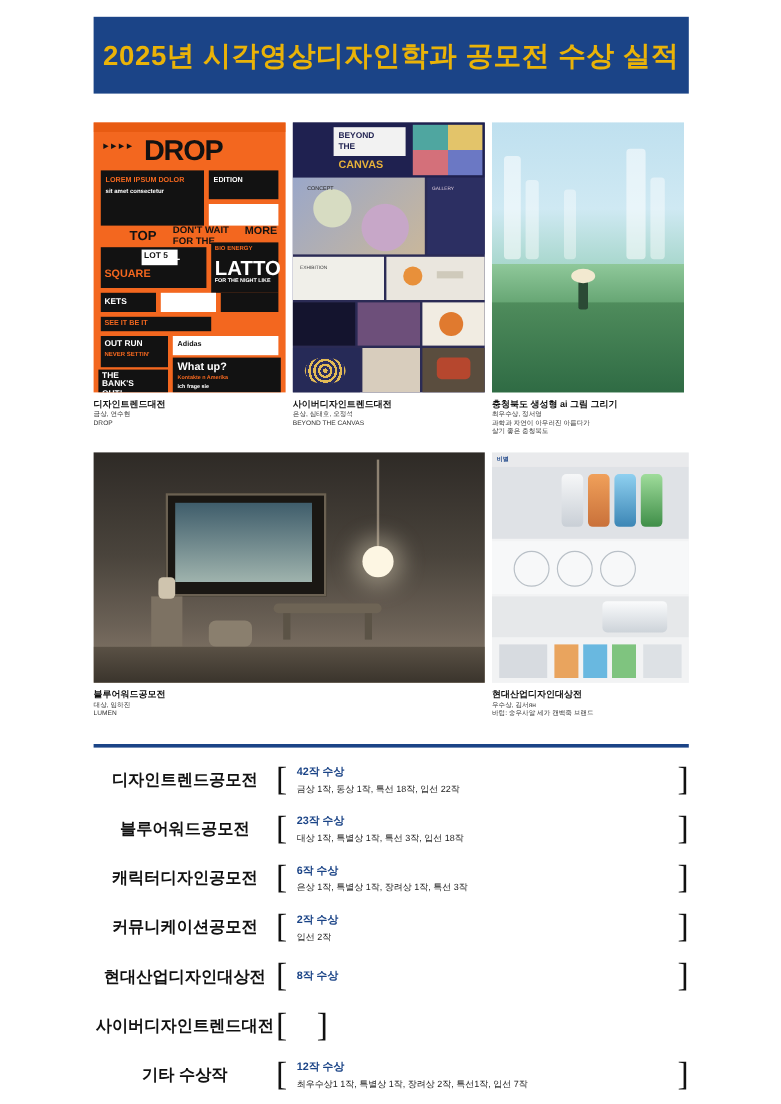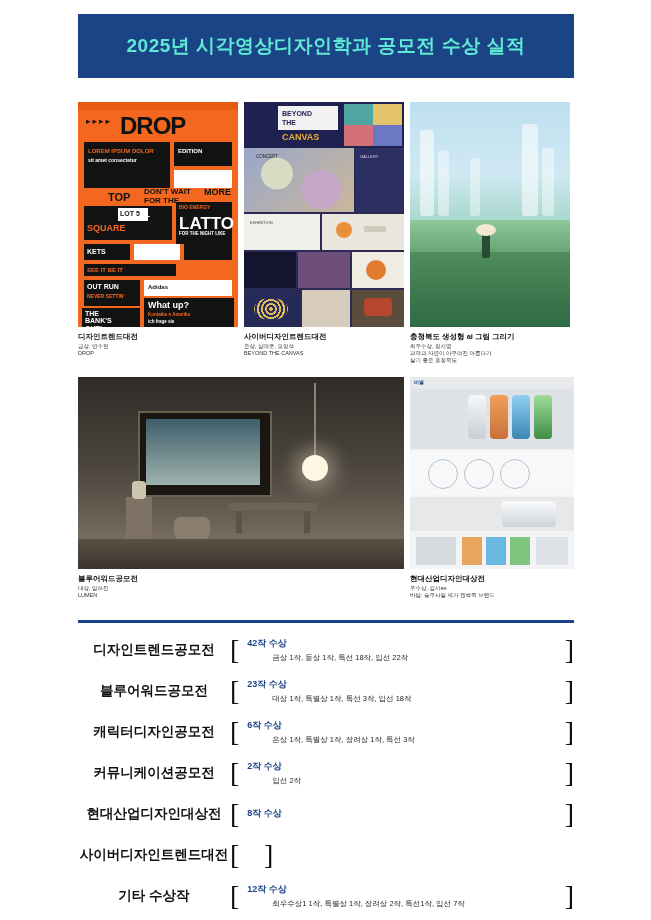--- a/index.html
+++ b/index.html
@@ -12,21 +12,21 @@
   }
   .page{position:relative;width:651px;height:920px;}
 
   
   .header{
     position:absolute;left:78px;top:14px;width:496px;height:64px;
     background:#1b4487;
     display:flex;align-items:center;justify-content:center;
   }
   .header-title{
-    color:#5eead4;font-size:19px;font-weight:bold;letter-spacing:0.5px;
+    color:#eab308;font-size:23px;font-weight:bold;letter-spacing:0.5px;
   }
 
   
   .gallery{position:absolute;left:78px;top:102px;width:496px;}
   .row1{display:flex;gap:6px;}
   .card{display:flex;flex-direction:column;}
   .thumb{position:relative;overflow:hidden;background:#ddd;}
   .cap{margin-top:5px;line-height:1.25;}
   .cap .t{font-size:7.5px;font-weight:bold;color:#111;}
   .cap .s{font-size:5.5px;color:#333;margin-top:2px;}
@@ -62,21 +62,21 @@
 
   
   .results{position:absolute;left:78px;top:620px;width:496px;}
   .res-topline{height:3px;background:#1b4487;}
   .rows{padding-top:6px;}
   .res-row{display:flex;align-items:center;height:41px;}
   .res-name{width:152px;text-align:center;font-size:13.5px;font-weight:bold;color:#111;}
   .brk{font-size:28px;color:#111;line-height:1;font-weight:300;font-family:"Liberation Serif",serif;}
   .res-body{flex:1;padding-left:8px;}
   .res-count{font-size:9px;font-weight:bold;color:#1b4487;}
-  .res-detail{font-size:7.5px;color:#222;margin-top:3px;margin-left:25px;}
+  .res-detail{font-size:7.5px;color:#222;margin-top:3px;}
   .brk-right{width:34px;text-align:right;}
 
   
   .tile{position:absolute;}
 </style>
 </head>
 <body>
 
 <div class="page">
 

